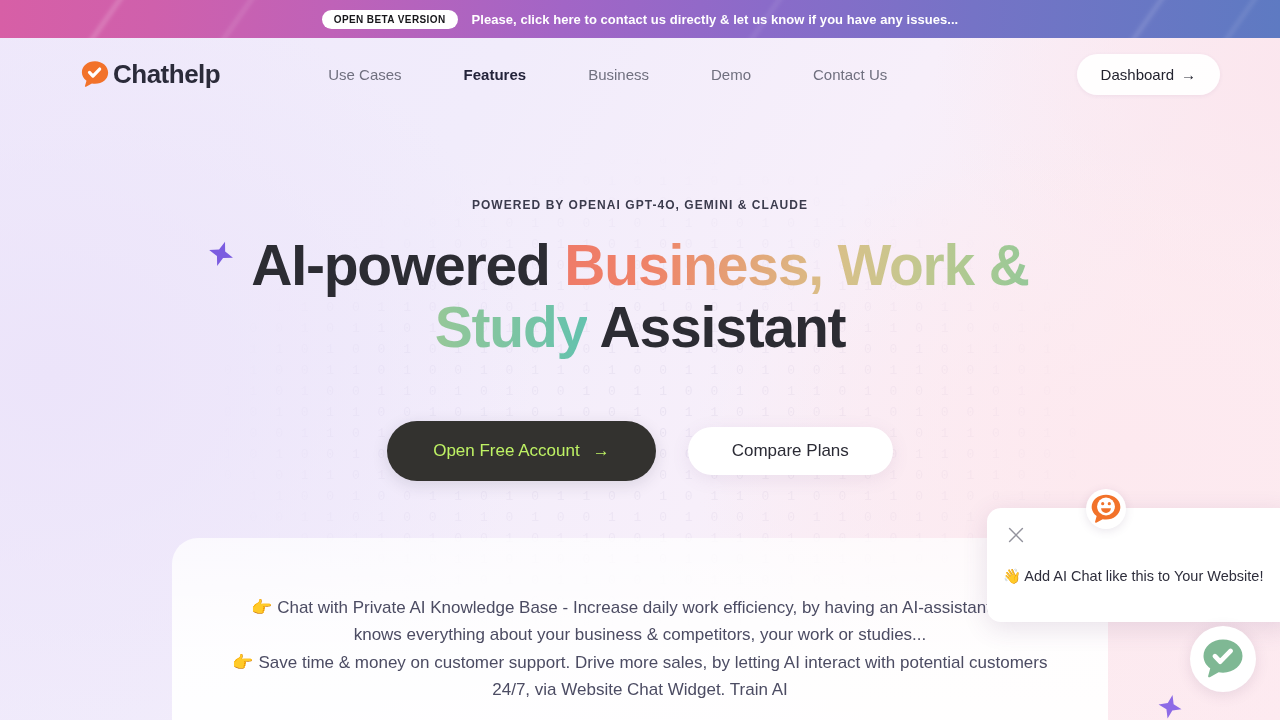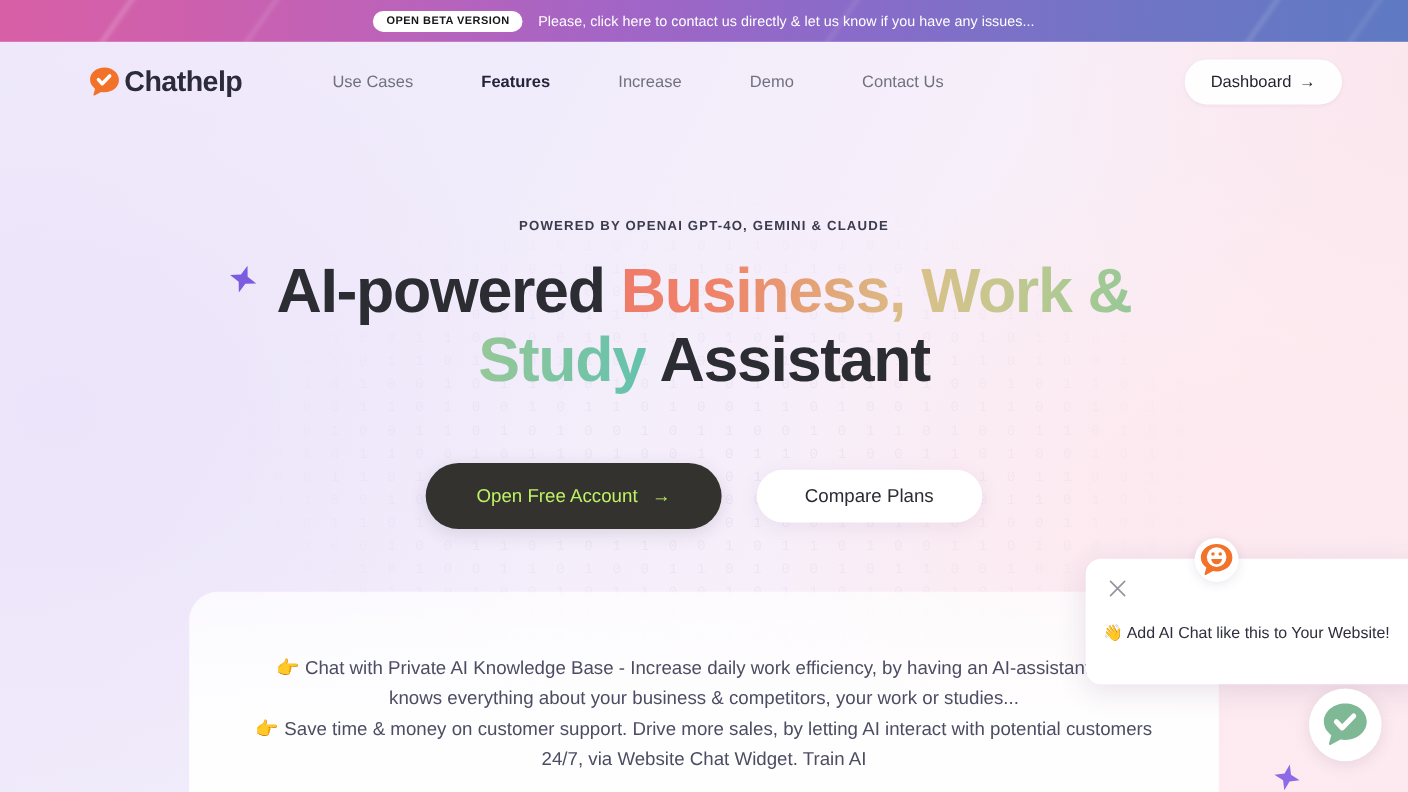--- a/index.html
+++ b/index.html
@@ -93,20 +93,21 @@
     z-index: 2;
   }
   .beta-text {
     position: relative;
     color: #ffffff;
     font-size: 13px;
     letter-spacing: 0.05px;
     white-space: nowrap;
     cursor: pointer;
     z-index: 2;
+    font-weight: bold;
   }
 
   
   #navbar {
     position: relative;
     height: 72px;
     display: flex;
     align-items: center;
     padding: 0 60px 0 80px;
     z-index: 4;
@@ -123,21 +124,21 @@
     font-size: 26px;
     font-weight: bold;
     color: #2b2b3a;
     letter-spacing: -0.5px;
   }
 
   #main-nav {
     display: flex;
     align-items: center;
     gap: 0px;
-    margin-left: 82px;
+    margin-left: 108px;
   }
   .nav-link {
     font-size: 15px;
     color: #70707f;
     text-decoration: none;
     padding: 8px 0;
     margin-right: 62px;
     cursor: pointer;
     white-space: nowrap;
   }
@@ -365,21 +366,21 @@
       <svg class="logo-mark" viewBox="0 0 32 32">
         <path d="M16 2.5C8.2 2.5 2 7.6 2 14.2c0 3.6 1.9 6.8 4.9 8.9l-1.6 5.6c-.2.7.5 1.2 1.1.9l6.3-3.4c1 .2 2.1.3 3.3.3 7.8 0 14-5.1 14-11.8S23.8 2.5 16 2.5z" fill="#f2722a"></path>
         <path d="M10.1 14.3l3.7 3.9 7.2-7.5" fill="none" stroke="#ffffff" stroke-width="3.4" stroke-linecap="round" stroke-linejoin="round"></path>
       </svg>
       <span class="logo-text">Chathelp</span>
     </div>
 
     <nav id="main-nav">
       <a class="nav-link" href="#">Use Cases</a>
       <a class="nav-link active" href="#">Features</a>
-      <a class="nav-link" href="#">Increase</a>
+      <a class="nav-link" href="#">Business</a>
       <a class="nav-link" href="#">Demo</a>
       <a class="nav-link" href="#">Contact Us</a>
     </nav>
 
     <button id="dashboard-button">
       <span>Dashboard</span>
       <span>→</span>
     </button>
   </div>
 

